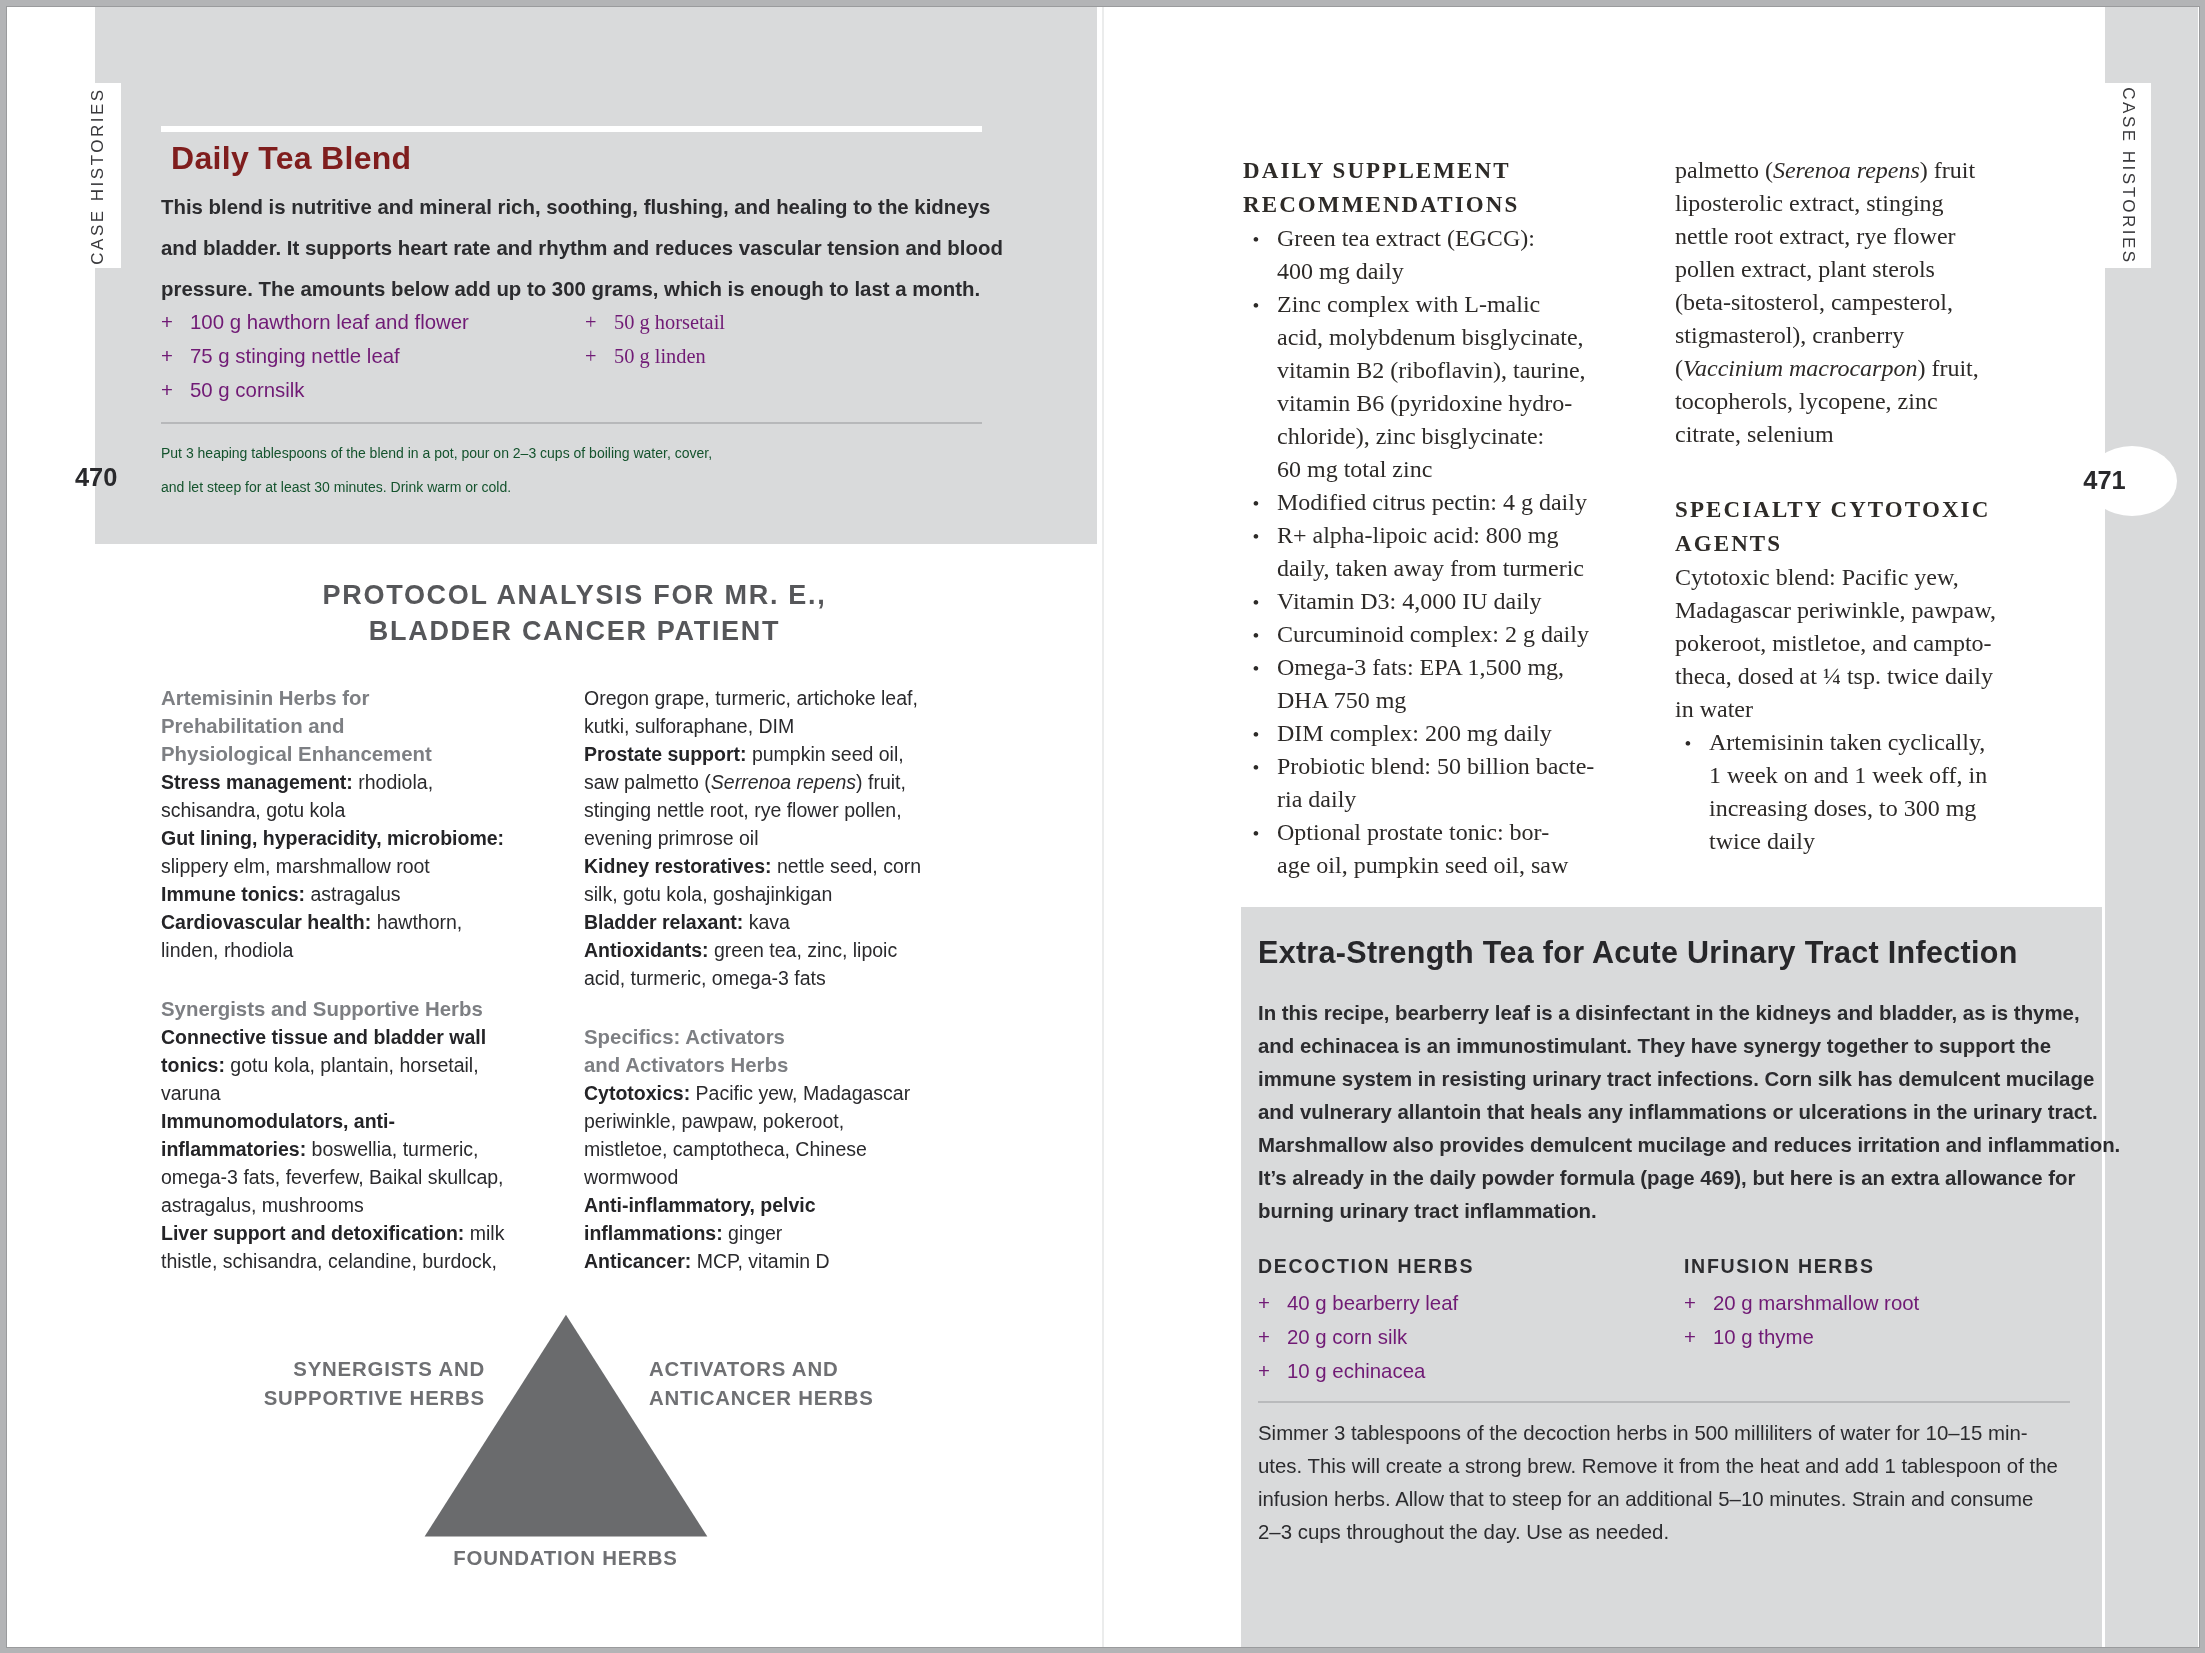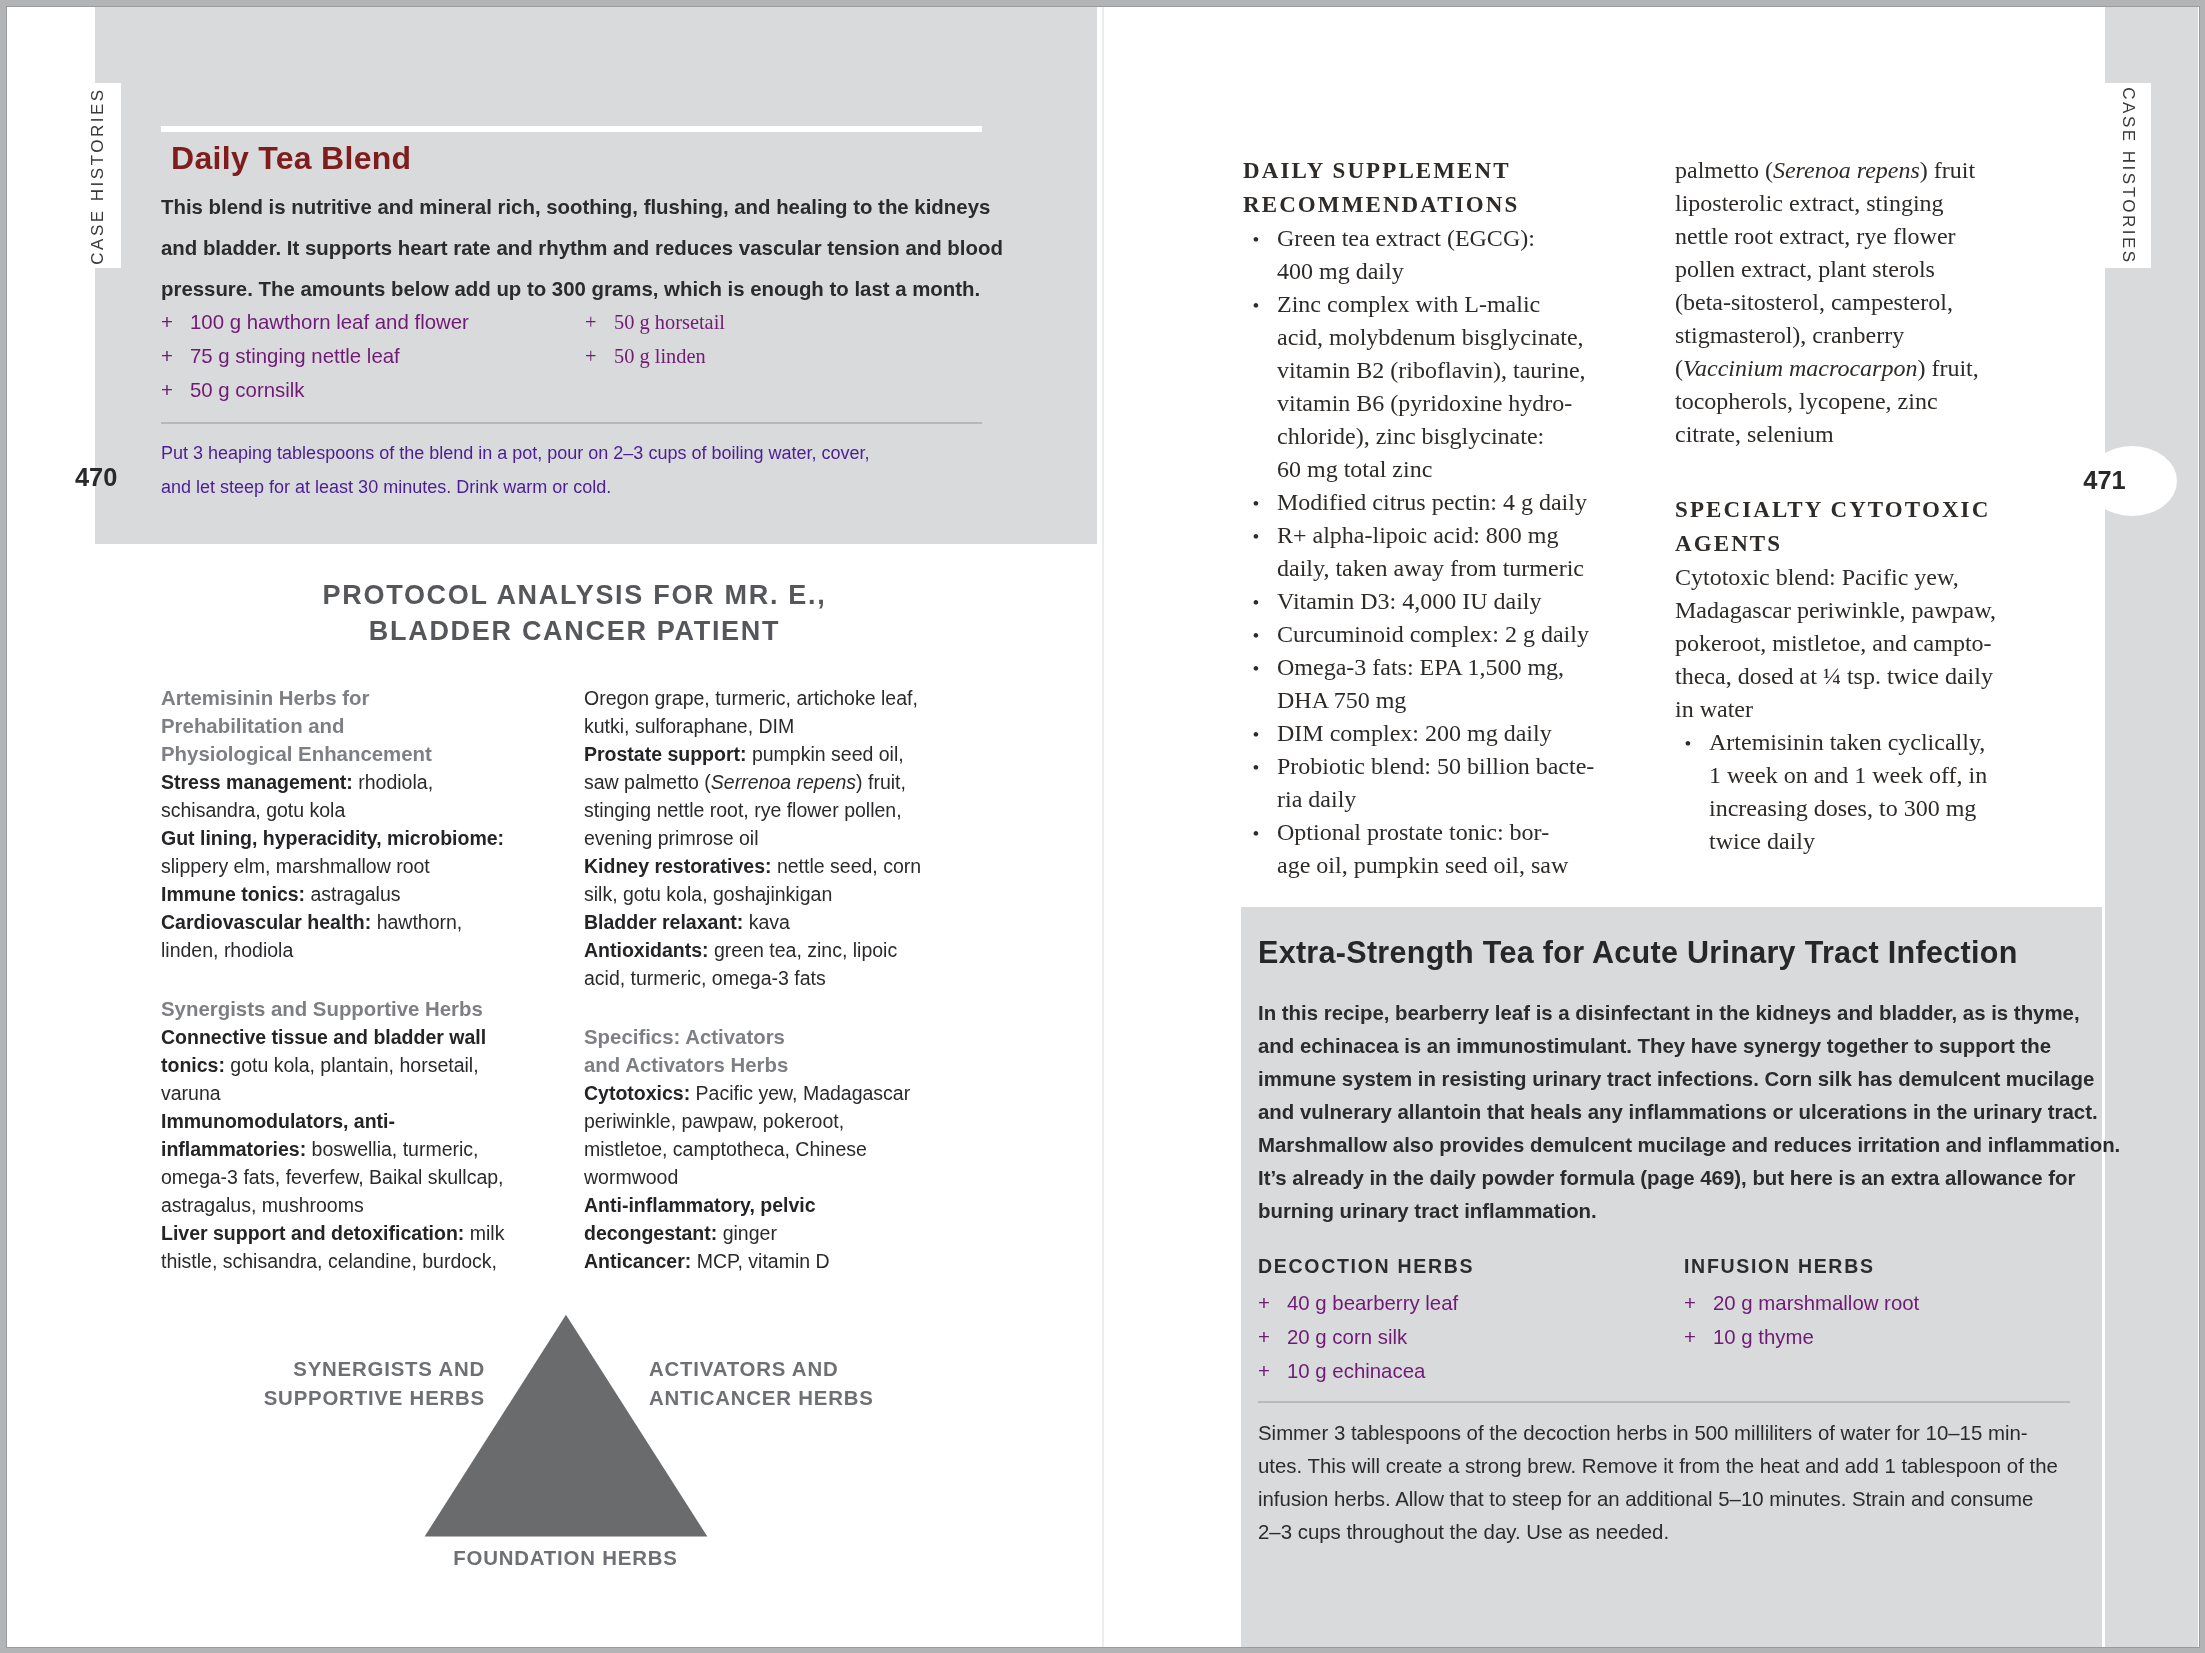--- a/index.html
+++ b/index.html
@@ -17,21 +17,21 @@
   .tea-intro{left:161px;top:187px;}
   .tea-intro .line{line-height:41px;font-size:20.4px;font-weight:600;color:#2b2b2e;}
   .ing{font-size:20.4px;font-weight:500;color:#701a75;}
   .ing .pitem{line-height:34px;white-space:nowrap;}
   .plus{display:inline-block;width:29px;font-weight:400;}
   .ing1{left:161px;top:305px;}
   .ing2{left:585px;top:305px;font-family:Liberation Serif, serif;}
   .hrule{height:1.7px;background:#b7b8ba;}
   .hr1{left:161px;top:422px;width:821px;}
   .tea-instr{left:161px;top:436px;}
-  .tea-instr .line{line-height:34px;font-size:18px;font-weight:500;color:#4c1d95;white-space:nowrap;}
+  .tea-instr .line{line-height:34px;font-size:14px;font-weight:500;color:#14532d;white-space:nowrap;}
 
   
   .tab{background:#ffffff;}
   .tab-l{left:75px;top:83px;width:46px;height:185px;}
   .tab-r{left:2105px;top:83px;width:46px;height:185px;}
   .vtext{position:absolute;left:50%;top:50%;white-space:nowrap;font-size:17px;letter-spacing:2.5px;
          font-weight:500;color:#39393c;}
   .vl{transform:translate(-50%,-50%) rotate(-90deg);}
   .vr{transform:translate(-50%,-50%) rotate(90deg);}
   .pagenum{font-size:25.4px;font-weight:600;color:#29292c;}
@@ -158,21 +158,21 @@
       <div class="line"><b>Antioxidants:</b> green tea, zinc, lipoic</div>
       <div class="line">acid, turmeric, omega-3 fats</div>
       <div class="gap"></div>
       <div class="hline">Specifics: Activators</div>
       <div class="hline">and Activators Herbs</div>
       <div class="line"><b>Cytotoxics:</b> Pacific yew, Madagascar</div>
       <div class="line">periwinkle, pawpaw, pokeroot,</div>
       <div class="line">mistletoe, camptotheca, Chinese</div>
       <div class="line">wormwood</div>
       <div class="line"><b>Anti-inflammatory, pelvic</b></div>
-      <div class="line"><b>decongestant:</b> ginger</div>
+      <div class="line"><b>inflammations:</b> ginger</div>
       <div class="line"><b>Anticancer:</b> MCP, vitamin D</div>
     </div>
 
   <svg class="abs" style="left:382px;top:1308px;" width="373" height="237" viewBox="0 0 440 280">
     <polygon id="pyramid-poly" points="217,8 50,270 384,270" fill="#6a6b6d"></polygon>
   </svg>
   <div class="abs pyr-label pyr-left lines-plain">
       <div class="line">SYNERGISTS AND</div>
       <div class="line">SUPPORTIVE HERBS</div>
     </div>

